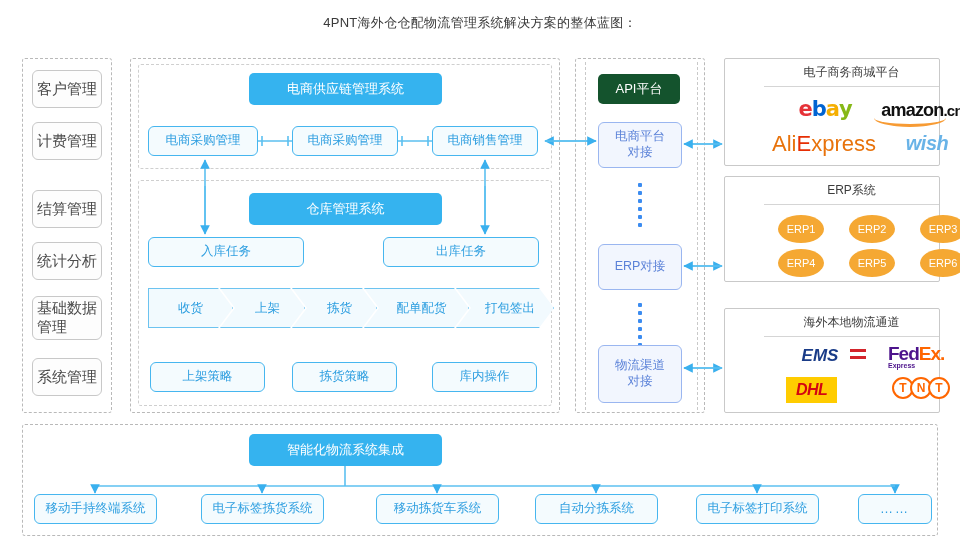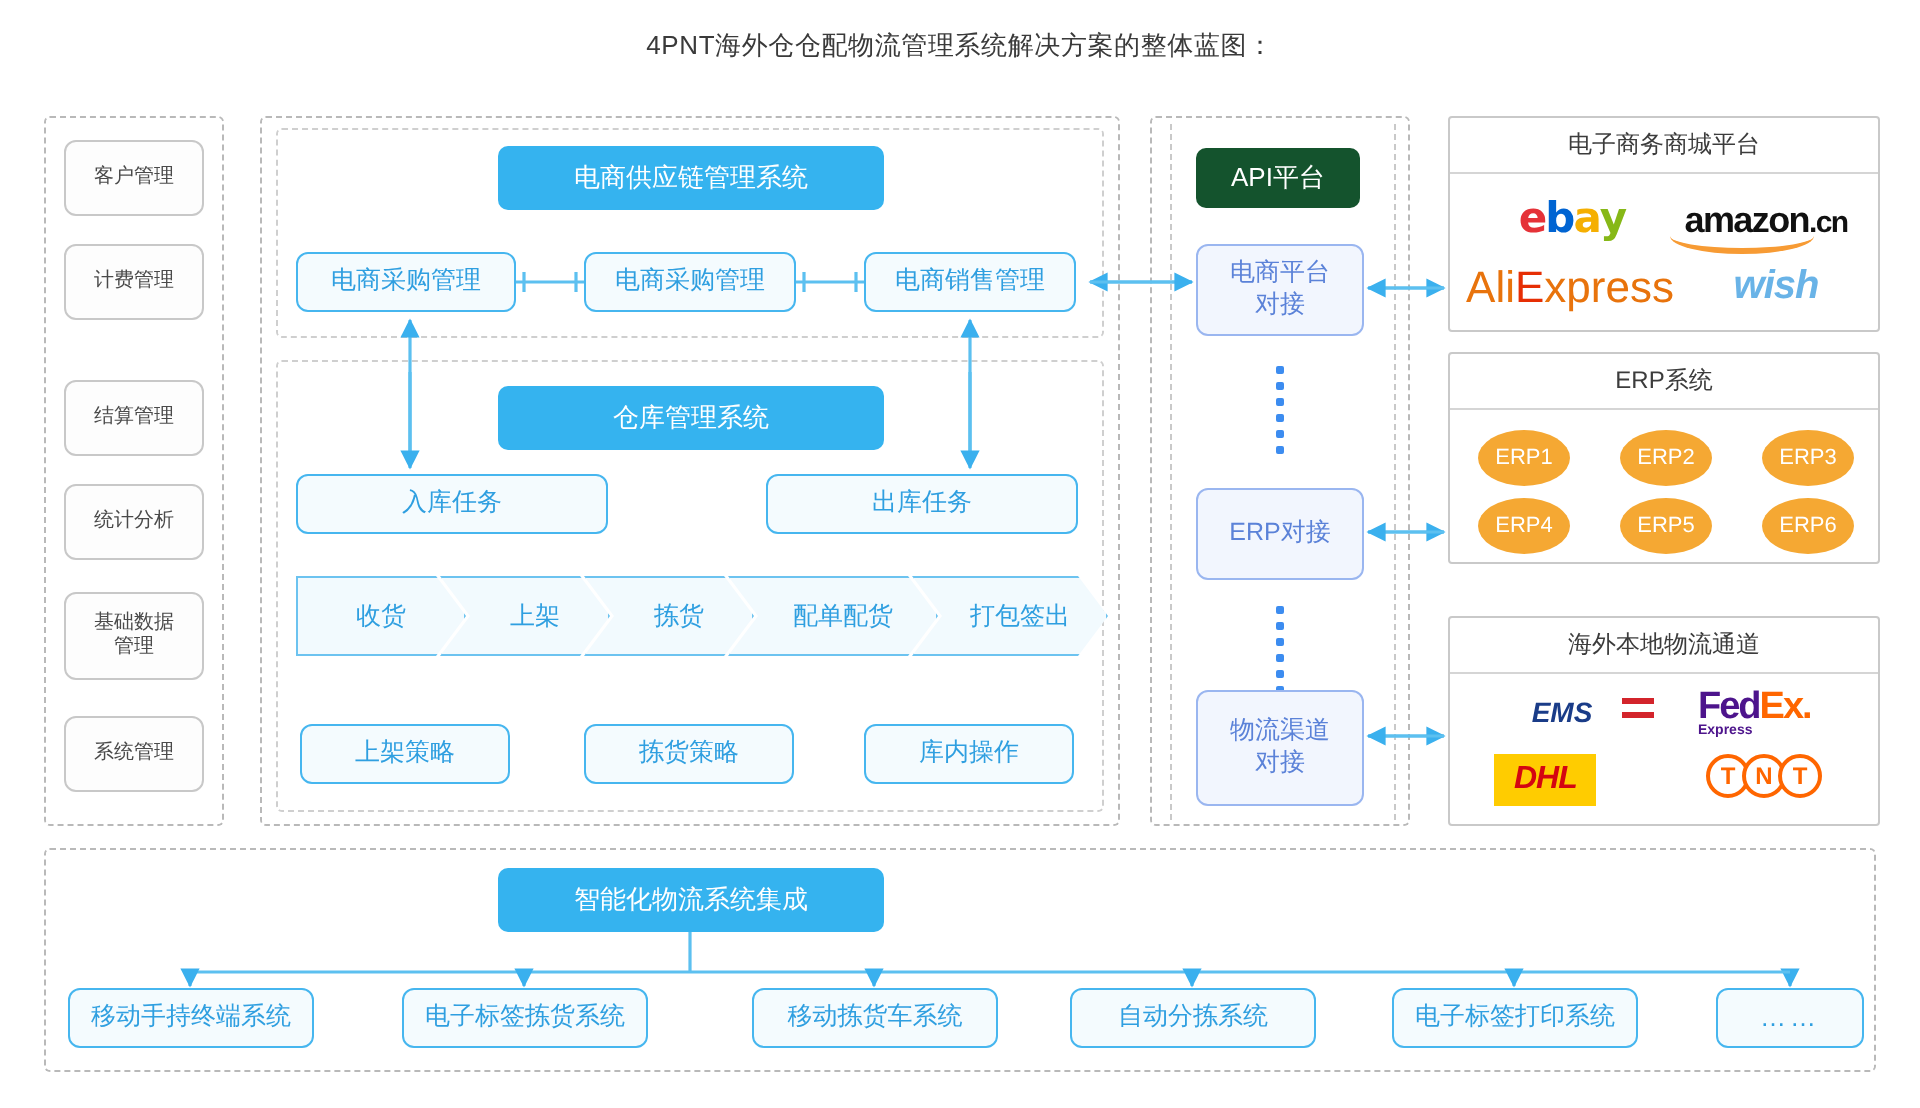--- a/index.html
+++ b/index.html
@@ -40,41 +40,42 @@
     font-size:12.5px;
     position:absolute;
     text-align:center;
     line-height:1.25;
   }
   .grey-box {
     background:#fdfdfd;
     border:1.2px solid #c8c8c8;
     border-radius:6px;
     color:#4a4a4a;
-    font-size:10px;
+    font-size:15px;
     display:flex; align-items:center; justify-content:center;
     position:absolute;
-    text-align:center;
+    text-align:left;
     line-height:1.25;
   }
   .dashed-region {
     position:absolute;
     border:1.3px dashed #b9b9b9;
     border-radius:3px;
   }
   .dashed-inner {
     position:absolute;
     border:1.3px dashed #cfcfcf;
     border-radius:3px;
   }
   .panel {
     position:absolute;
     border:1px solid #c9c9c9;
     background:#fff;
     border-radius:2px;
+    padding-left:39px;
   }
   .panel-head {
     height:28px;
     border-bottom:1px solid #d5d5d5;
     display:flex; align-items:center; justify-content:center;
     font-size:12px; color:#3c3c3c;
   }
   .panel-body { position:relative; }
 
   
@@ -109,21 +110,21 @@
   .ebay .e{color:#e53238;} .ebay .b{color:#0064d2;} .ebay .a{color:#f5af02;} .ebay .y{color:#86b817;}
   .amazon { font-size:18px; font-weight:bold; color:#111; letter-spacing:-0.8px; position:relative; }
   .amazon .cn { font-size:15px; font-weight:bold; }
   .amazon .swoosh {
     position:absolute; left:2px; bottom:-4px; width:72px; height:9px;
     border-bottom:3px solid #f79b34; border-radius:0 0 50% 50%/0 0 100% 100%;
   }
   .aliexpress { font-size:22px; font-weight:normal; }
   .aliexpress .a1{color:#e8730c;} .aliexpress .rest{color:#e8730c;} .aliexpress .E{color:#e62e04;}
   .wish { font-size:20px; font-weight:bold; color:#69b3e7; font-style:italic; letter-spacing:-0.5px;}
-  .ems { font-size:14px; font-weight:bold; color:#1a3c88; font-style:italic; position:relative;}
+  .ems { font-size:17px; font-weight:bold; color:#1a3c88; font-style:italic; position:relative;}
   .ems .bar { position:absolute; right:-16px; top:4px; width:16px; height:3px; background:#d3242b;}
   .ems .bar2 { position:absolute; right:-16px; top:11px; width:16px; height:3px; background:#d3242b;}
   .fedex { font-size:19px; font-weight:bold; letter-spacing:-1px;}
   .fedex .fed{color:#4d148c;} .fedex .ex{color:#ff6600;}
   .fedex .sub{ display:block; font-size:7px; color:#4d148c; text-align:right; margin-top:-3px; letter-spacing:0;}
   .dhl { background:#fc0; color:#d40511; font-weight:bold; font-style:italic; font-size:16px;
          padding:4px 10px; letter-spacing:-0.5px;}
   .tnt { display:flex; gap:-2px; }
   .tnt span { width:22px; height:22px; border:2.5px solid #ff6600; border-radius:50%;
               color:#ff6600; font-weight:bold; font-size:12px; display:flex;
@@ -252,21 +253,21 @@
   <div class="chev" style="left:364px; top:288px; width:105px;">
     <span style="margin-left:10px;">配单配货</span>
   </div>
   <div class="chev" style="left:292px; top:288px; width:85px;">
     <span style="margin-left:10px;">拣货</span>
   </div>
   <div class="chev" style="left:456px; top:288px; width:98px;">
     <span style="margin-left:10px;">打包签出</span>
   </div>
 
-  <div class="outline-blue" style="left:150px; top:362px; width:105px; height:30px;">
+  <div class="outline-blue" style="left:150px; top:362px; width:115px; height:30px;">
     <span>上架策略</span>
   </div>
   <div class="outline-blue" style="left:292px; top:362px; width:105px; height:30px;">
     <span>拣货策略</span>
   </div>
   <div class="outline-blue" style="left:432px; top:362px; width:105px; height:30px;">
     <span>库内操作</span>
   </div>
 
   <div class="solid-blue" style="left:598px; top:74px; width:82px; height:30px; background:#14532d;">

